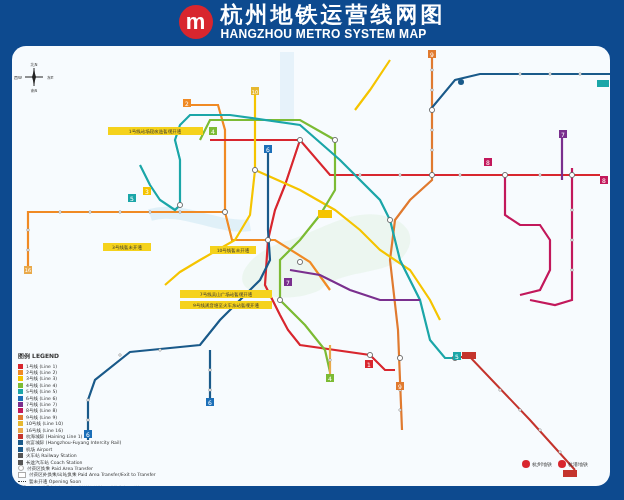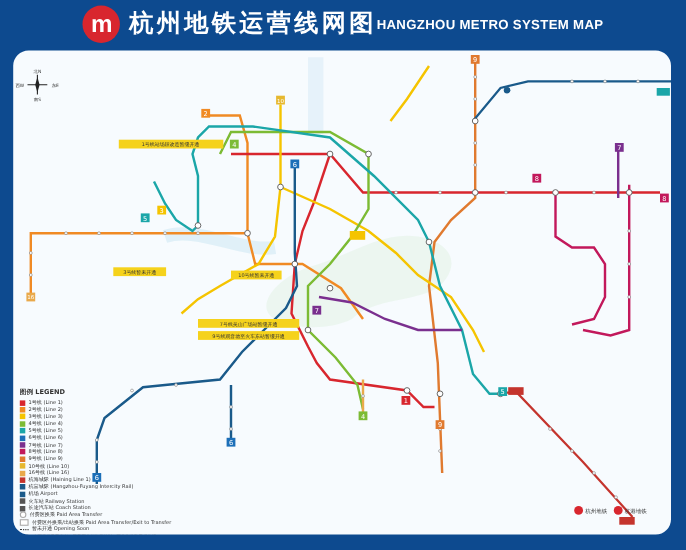--- a/index.html
+++ b/index.html
@@ -1,21 +1,21 @@
 <!DOCTYPE html>
 <html><head>
 <meta charset="utf-8">
 <style>
   html, body { margin:0; padding:0; }
   body { width:624px; height:500px; overflow:hidden; background:#0d4a8f; font-family:"DejaVu Sans", sans-serif; position:relative; }
   .frame { position:absolute; left:0; top:0; width:624px; height:500px; background:#0d4a8f; }
   .header { position:absolute; left:0; top:0; width:624px; height:44px; display:flex; align-items:center; justify-content:center; }
   .logo { width:34px; height:34px; border-radius:50%; background:#d8262e; position:relative; margin-right:8px; display:flex; align-items:center; justify-content:center; }
   .logo span { color:#fff; font-weight:bold; font-size:22px; font-family:"Liberation Sans", sans-serif; line-height:1; }
-  .titles { display:flex; flex-direction:row; align-items:center; }
+  .titles { display:flex; flex-direction:column; align-items:flex-start; }
   .title-cn { color:#fff; font-size:22px; font-weight:bold; letter-spacing:3px; line-height:24px; font-family:"DejaVu Sans", sans-serif; }
   .title-en { color:#fff; font-size:12px; font-weight:bold; letter-spacing:0.3px; line-height:14px; font-family:"Liberation Sans", sans-serif; }
   .panel { position:absolute; left:12px; top:46px; width:598px; height:440px; background:#f7fbfe; border-radius:14px; overflow:hidden; }
   svg text { font-family:"DejaVu Sans", sans-serif; }
   .legend { position:absolute; left:6px; top:306px; width:150px; font-size:4.6px; color:#333; }
   .legend-title { font-size:6px; font-weight:bold; margin-bottom:2px; color:#333; }
   .legend-row { display:flex; align-items:center; height:6.4px; }
   .legend-swatch { width:5px; height:5px; margin-right:3px; display:inline-block; }
   .legend-note { font-size:4px; color:#444; margin-top:1px; }
   .footer-logos { position:absolute; right:22px; bottom:18px; display:flex; align-items:center; gap:6px; font-size:5px; color:#333; }

